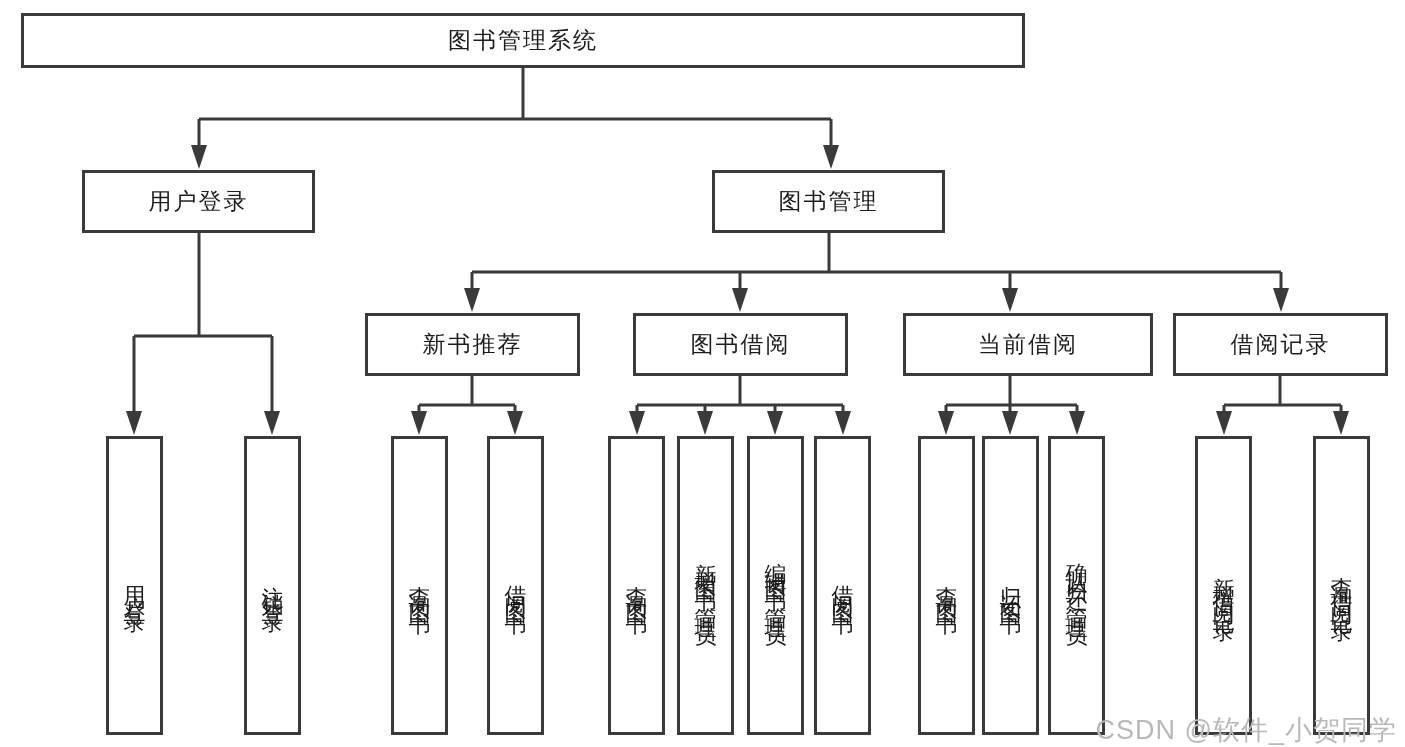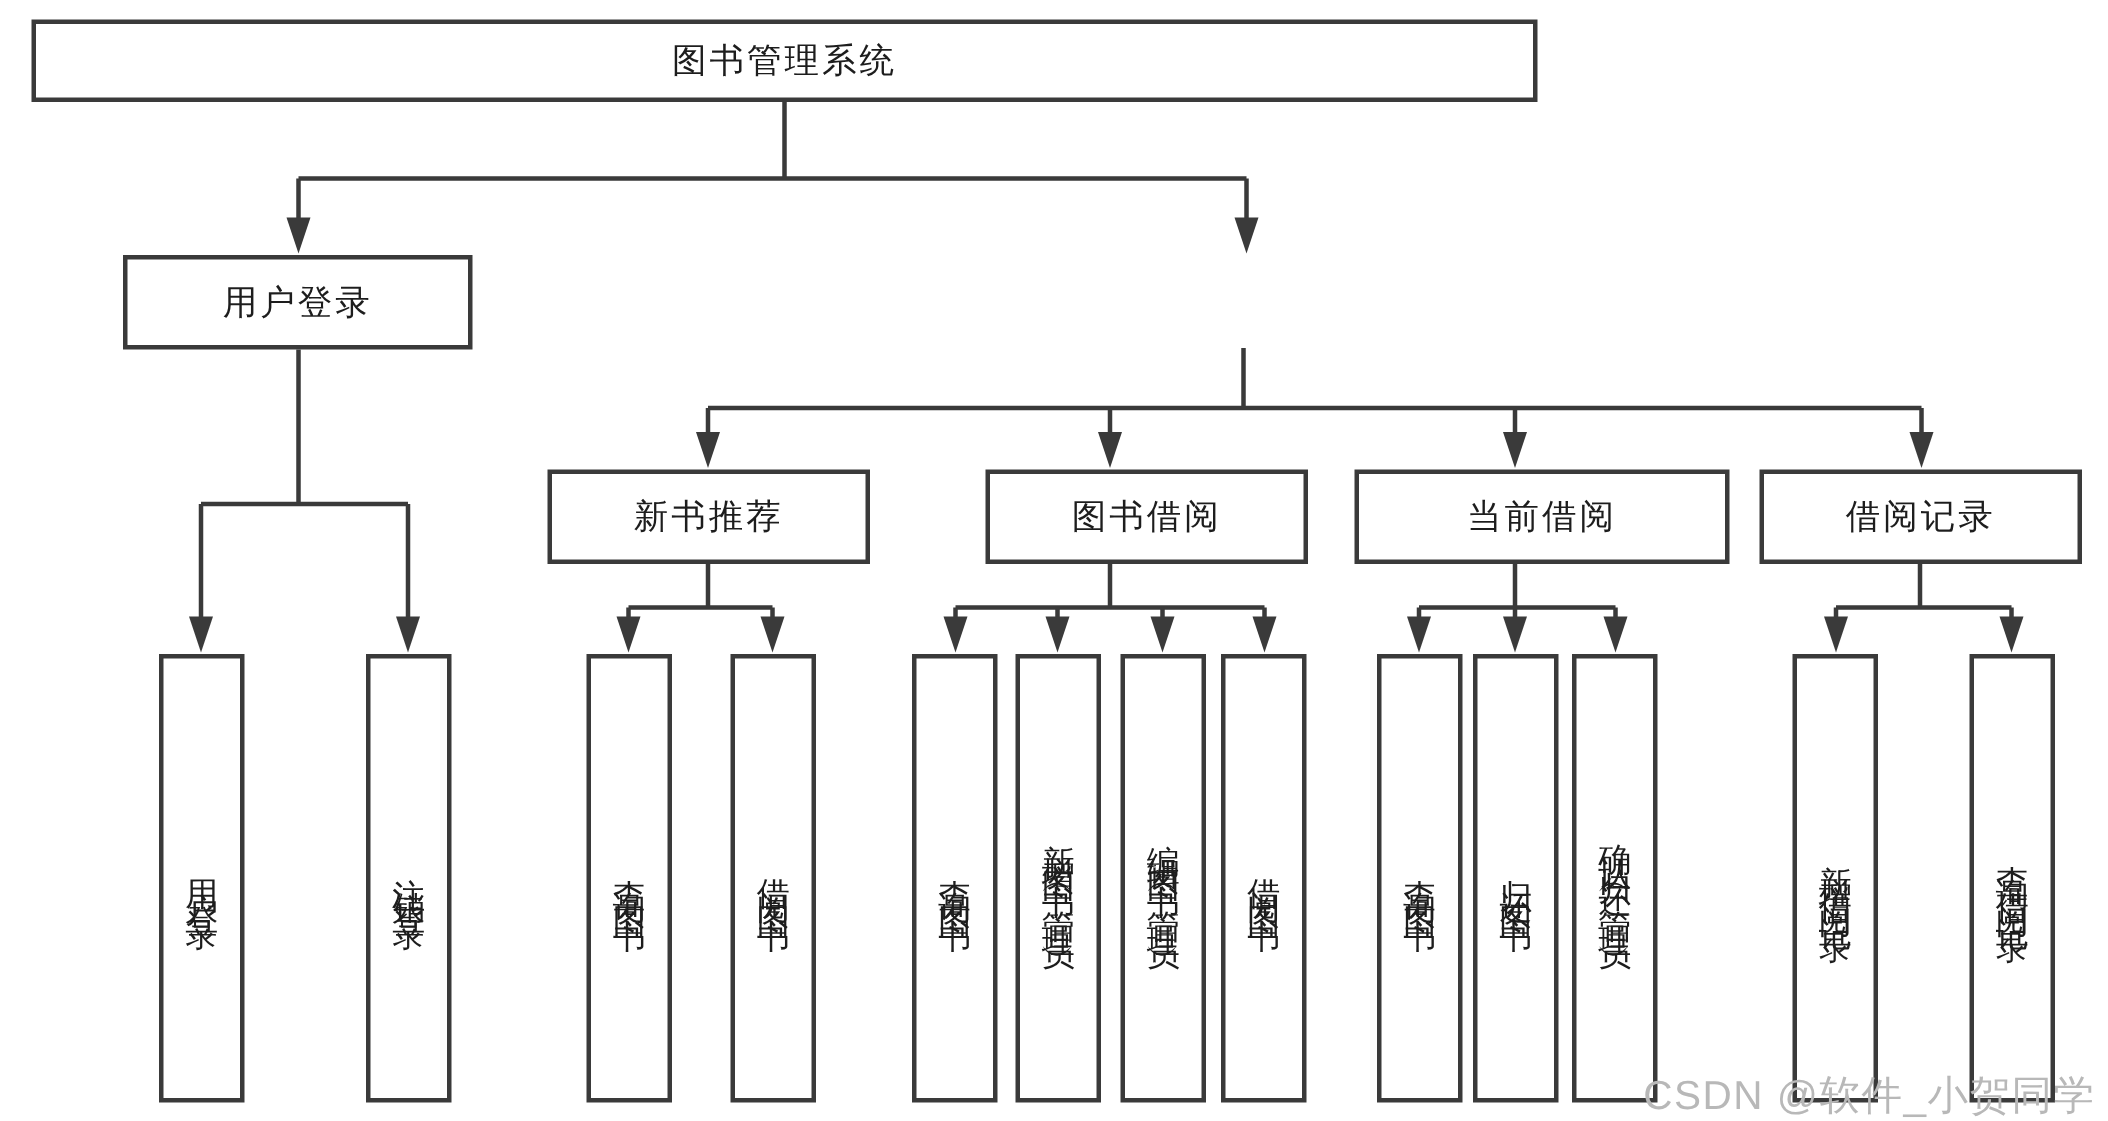--- a/index.html
+++ b/index.html
@@ -46,21 +46,21 @@
     writing-mode: vertical-rl;
     text-orientation: mixed;
     font-size: 22px;
     letter-spacing: 9px;
     line-height: 1;
   }
   .b-root { left: 21px;   top: 13px;  width: 1004px; height: 55px; }
   .b-l2a  { left: 82px;   top: 170px; width: 233px;  height: 63px; }
   .b-l2b  { left: 712px;  top: 170px; width: 233px;  height: 63px; }
   .b-l3a  { left: 365px;  top: 313px; width: 215px;  height: 63px; }
-  .b-l3b  { left: 657px;  top: 313px; width: 215px;  height: 63px; justify-content: center; }
+  .b-l3b  { left: 633px;  top: 313px; width: 215px;  height: 63px; justify-content: center; }
   .b-l3c  { left: 903px;  top: 313px; width: 250px;  height: 63px; }
   .b-l3d  { left: 1173px; top: 313px; width: 215px;  height: 63px; }
   .leaf   { top: 436px; width: 57px; height: 299px; }
   .b-u1 { left: 106px; }  .b-u2 { left: 244px; }
   .b-n1 { left: 391px; }  .b-n2 { left: 487px; }
   .b-b1 { left: 608px; }  .b-b2 { left: 677px; }  .b-b3 { left: 747px; }  .b-b4 { left: 814px; }
   .b-c1 { left: 918px; }  .b-c2 { left: 982px; }  .b-c3 { left: 1048px; }
   .b-r1 { left: 1195px; } .b-r2 { left: 1313px; }
   .watermark {
     position: absolute;
@@ -114,20 +114,23 @@
     <polygon points="1333,411 1349,411 1341,435"></polygon>
   </svg>
 
   <div class="box h b-root">
     <span class="label">图书管理系统</span>
   </div>
 
   <div class="box h b-l2a">
     <span class="label">用户登录</span>
   </div>
+  <div class="box h b-l2b">
+    <span class="label">图书管理</span>
+  </div>
 
   <div class="box h b-l3a">
     <span class="label">新书推荐</span>
   </div>
   <div class="box h b-l3b">
     <span class="label">图书借阅</span>
   </div>
   <div class="box h b-l3c">
     <span class="label">当前借阅</span>
   </div>

